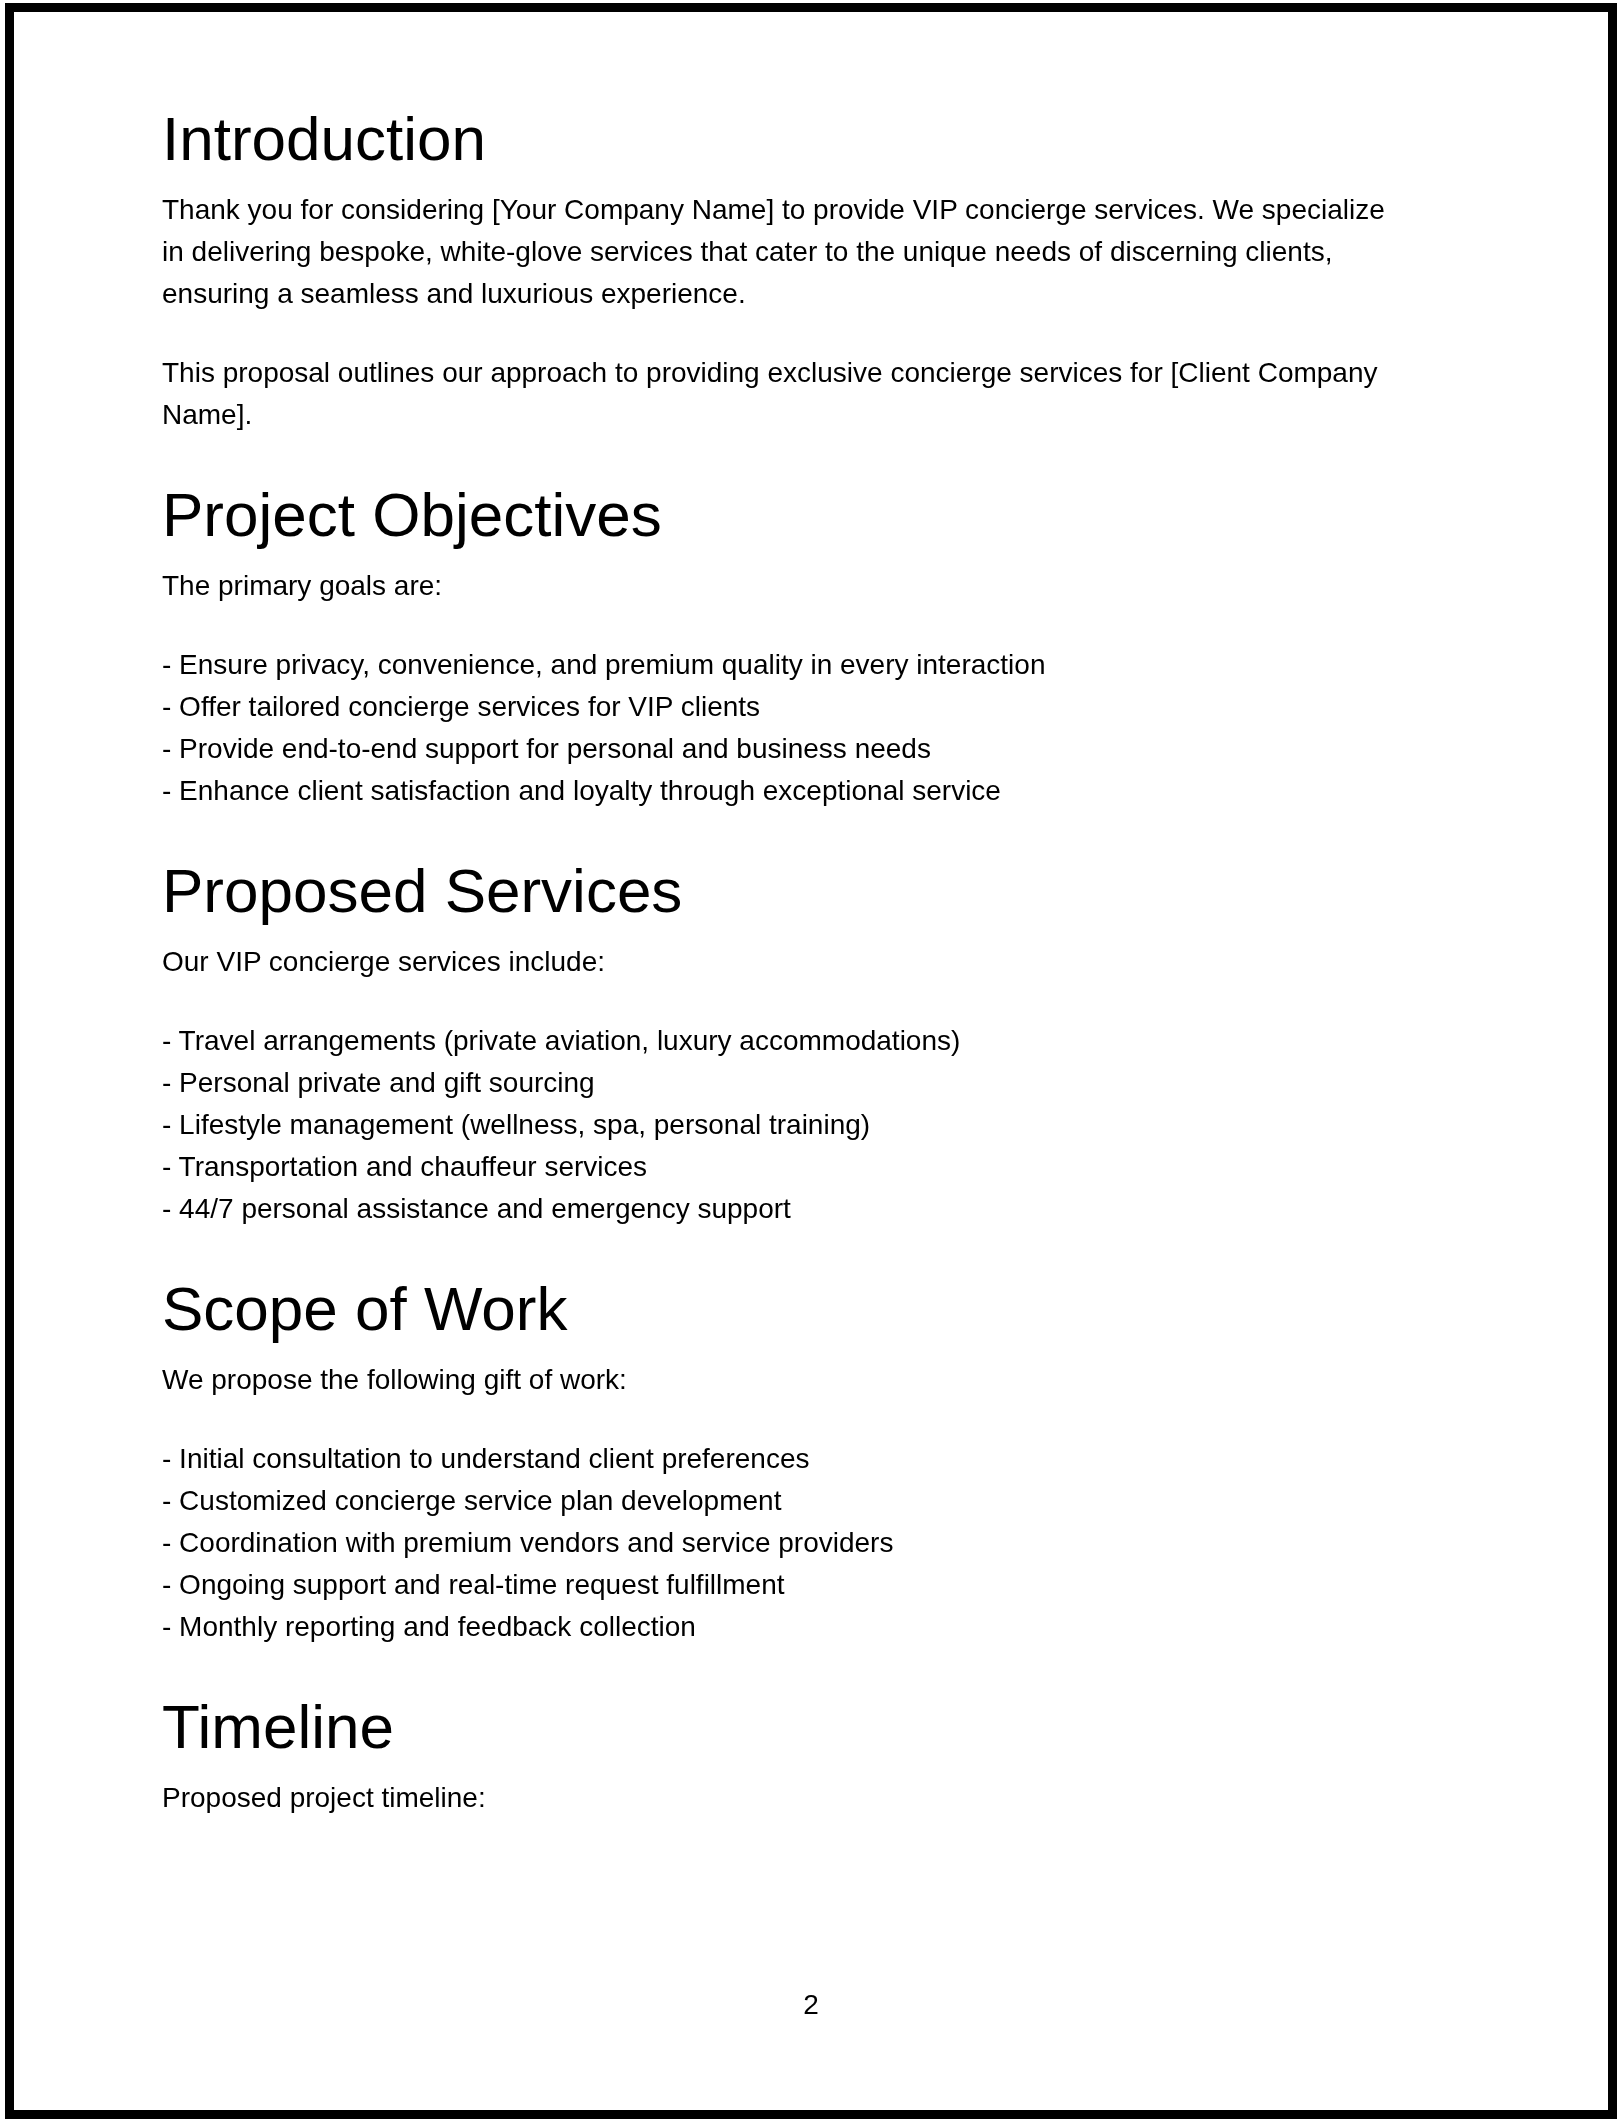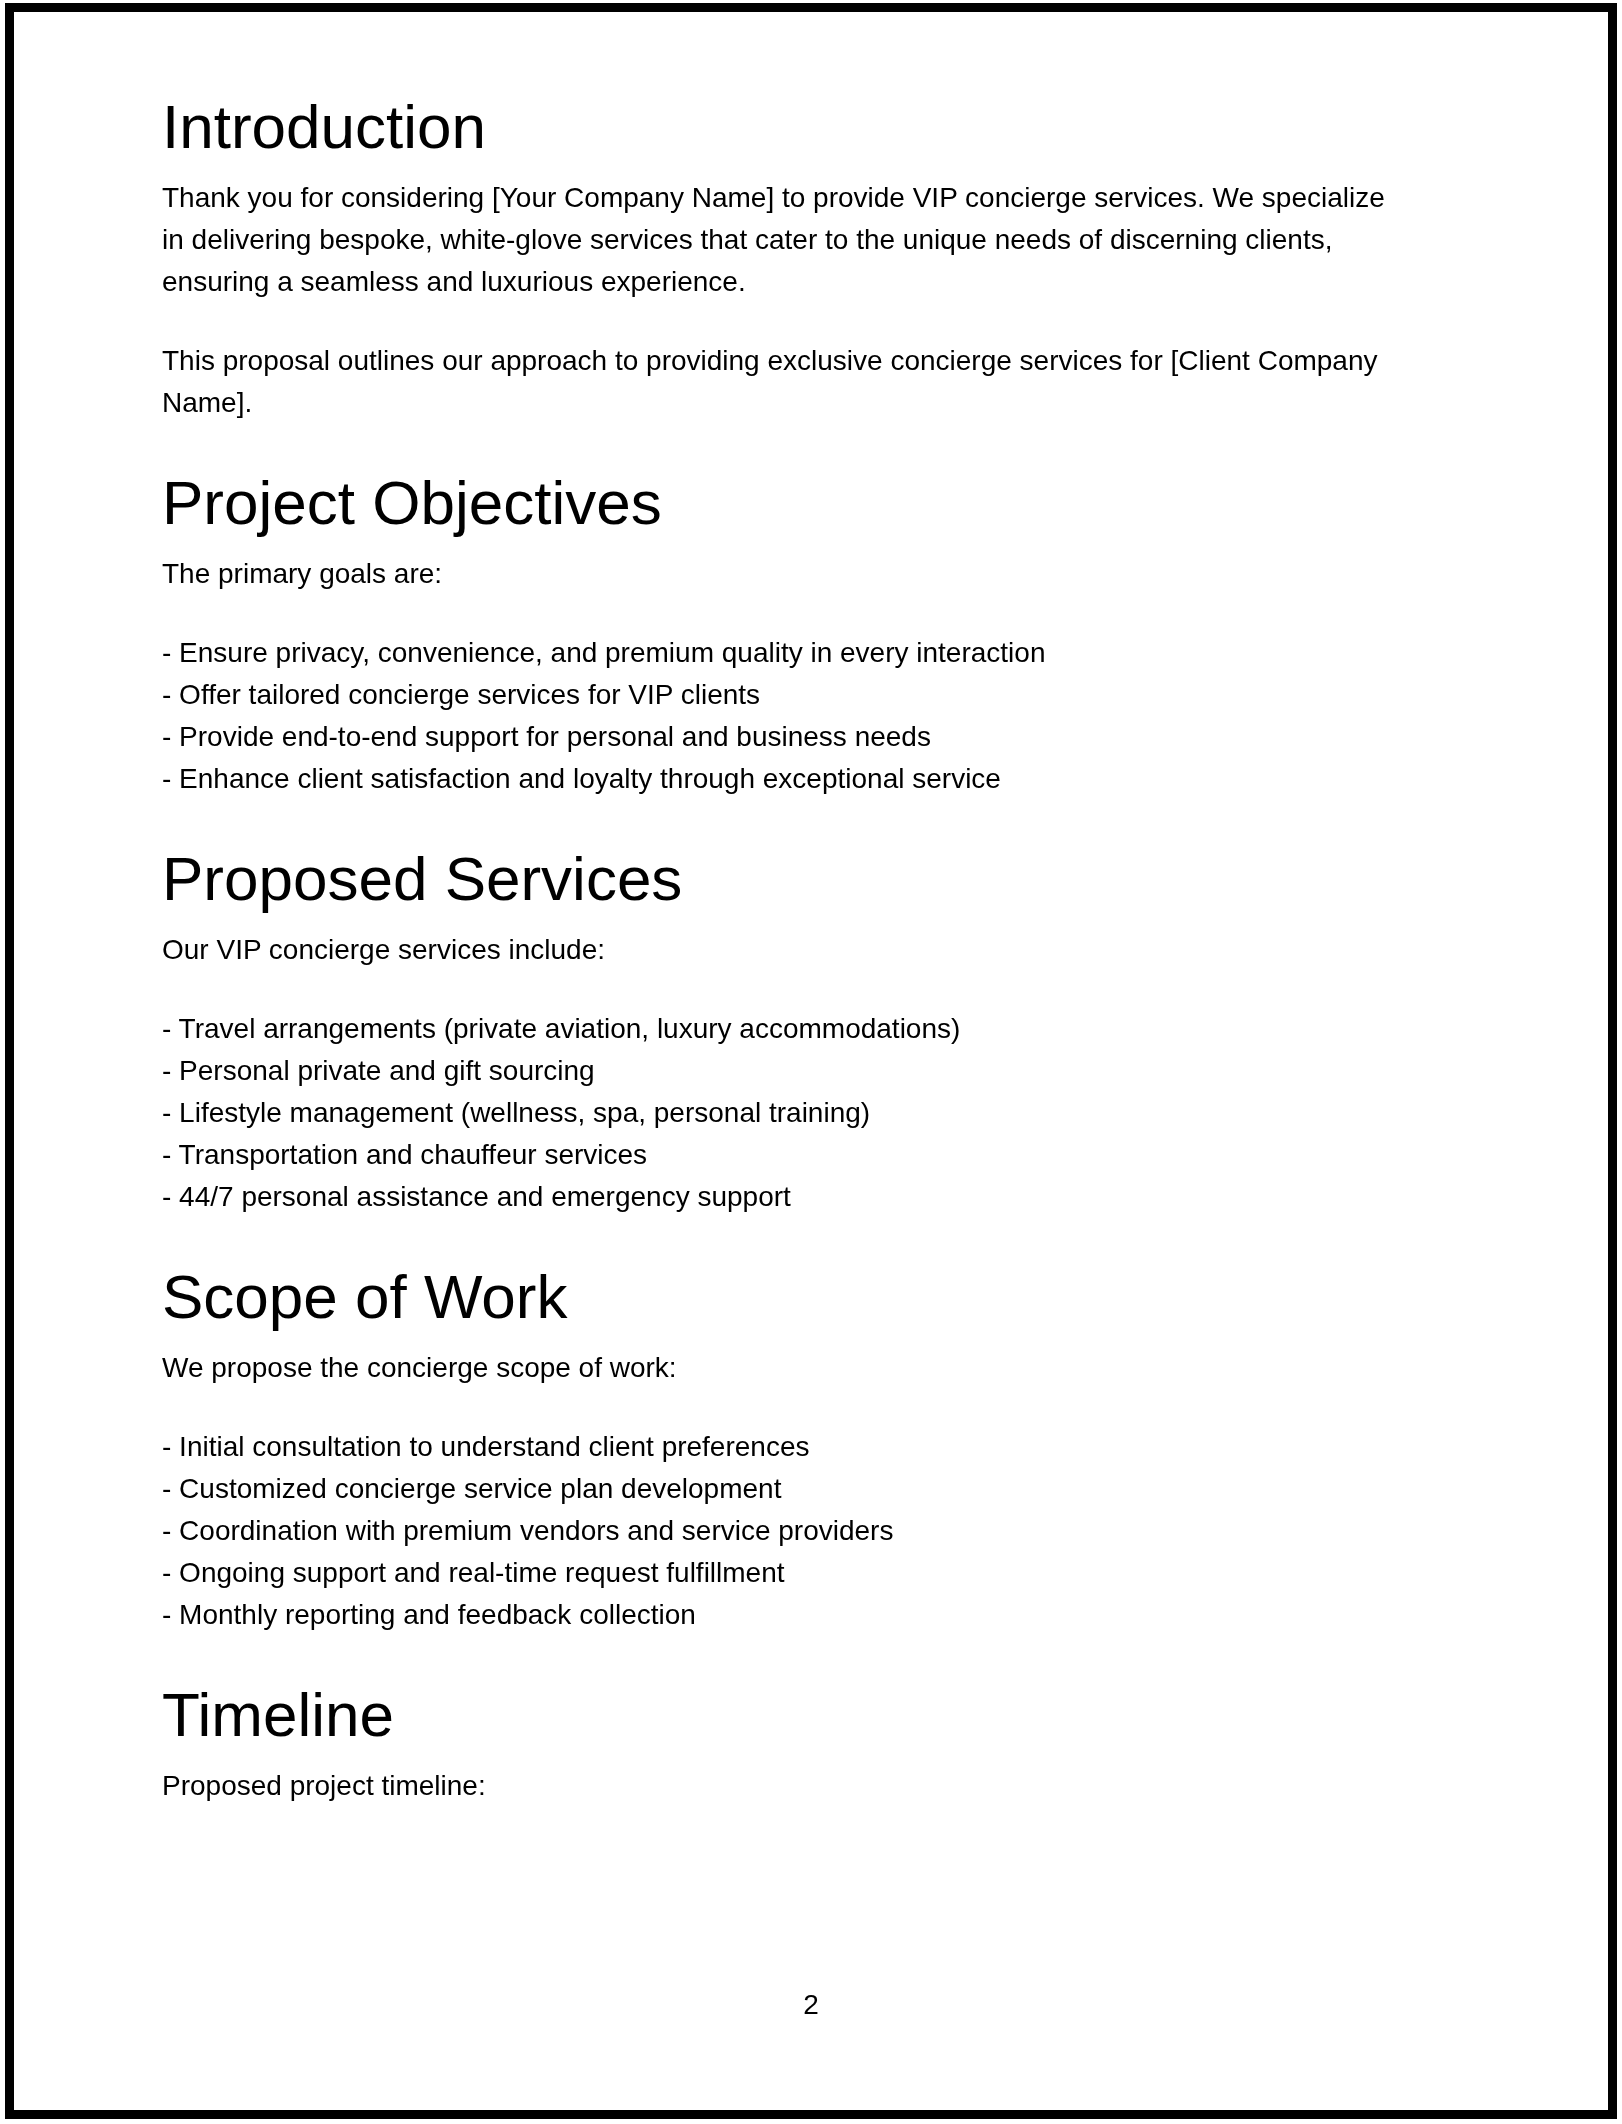--- a/index.html
+++ b/index.html
@@ -23,21 +23,21 @@
     bottom: 5px;
     border: 9px solid #000000;
     box-sizing: border-box;
     pointer-events: none;
   }
   .content {
     position: absolute;
     top: 0;
     left: 162px;
     width: 1230px;
-    padding-top: 48px;
+    padding-top: 60px;
   }
   h1 {
     font-size: 62px;
     line-height: 72px;
     font-weight: 400;
     margin: 43px 0 14px 0;
     letter-spacing: 0;
   }
   .para {
     font-size: 28px;
@@ -92,21 +92,21 @@
       <div class="line">- Travel arrangements (private aviation, luxury accommodations)</div>
       <div class="line">- Personal private and gift sourcing</div>
       <div class="line">- Lifestyle management (wellness, spa, personal training)</div>
       <div class="line">- Transportation and chauffeur services</div>
       <div class="line">- 44/7 personal assistance and emergency support</div>
     </div>
   </section>
 
   <section>
     <h1>Scope of Work</h1>
-    <div class="para">We propose the concierge scope of work:</div>
+    <div class="para">We propose the following gift of work:</div>
     <div class="list">
       <div class="line">- Initial consultation to understand client preferences</div>
       <div class="line">- Customized concierge service plan development</div>
       <div class="line">- Coordination with premium vendors and service providers</div>
       <div class="line">- Ongoing support and real-time request fulfillment</div>
       <div class="line">- Monthly reporting and feedback collection</div>
     </div>
   </section>
 
   <section>

